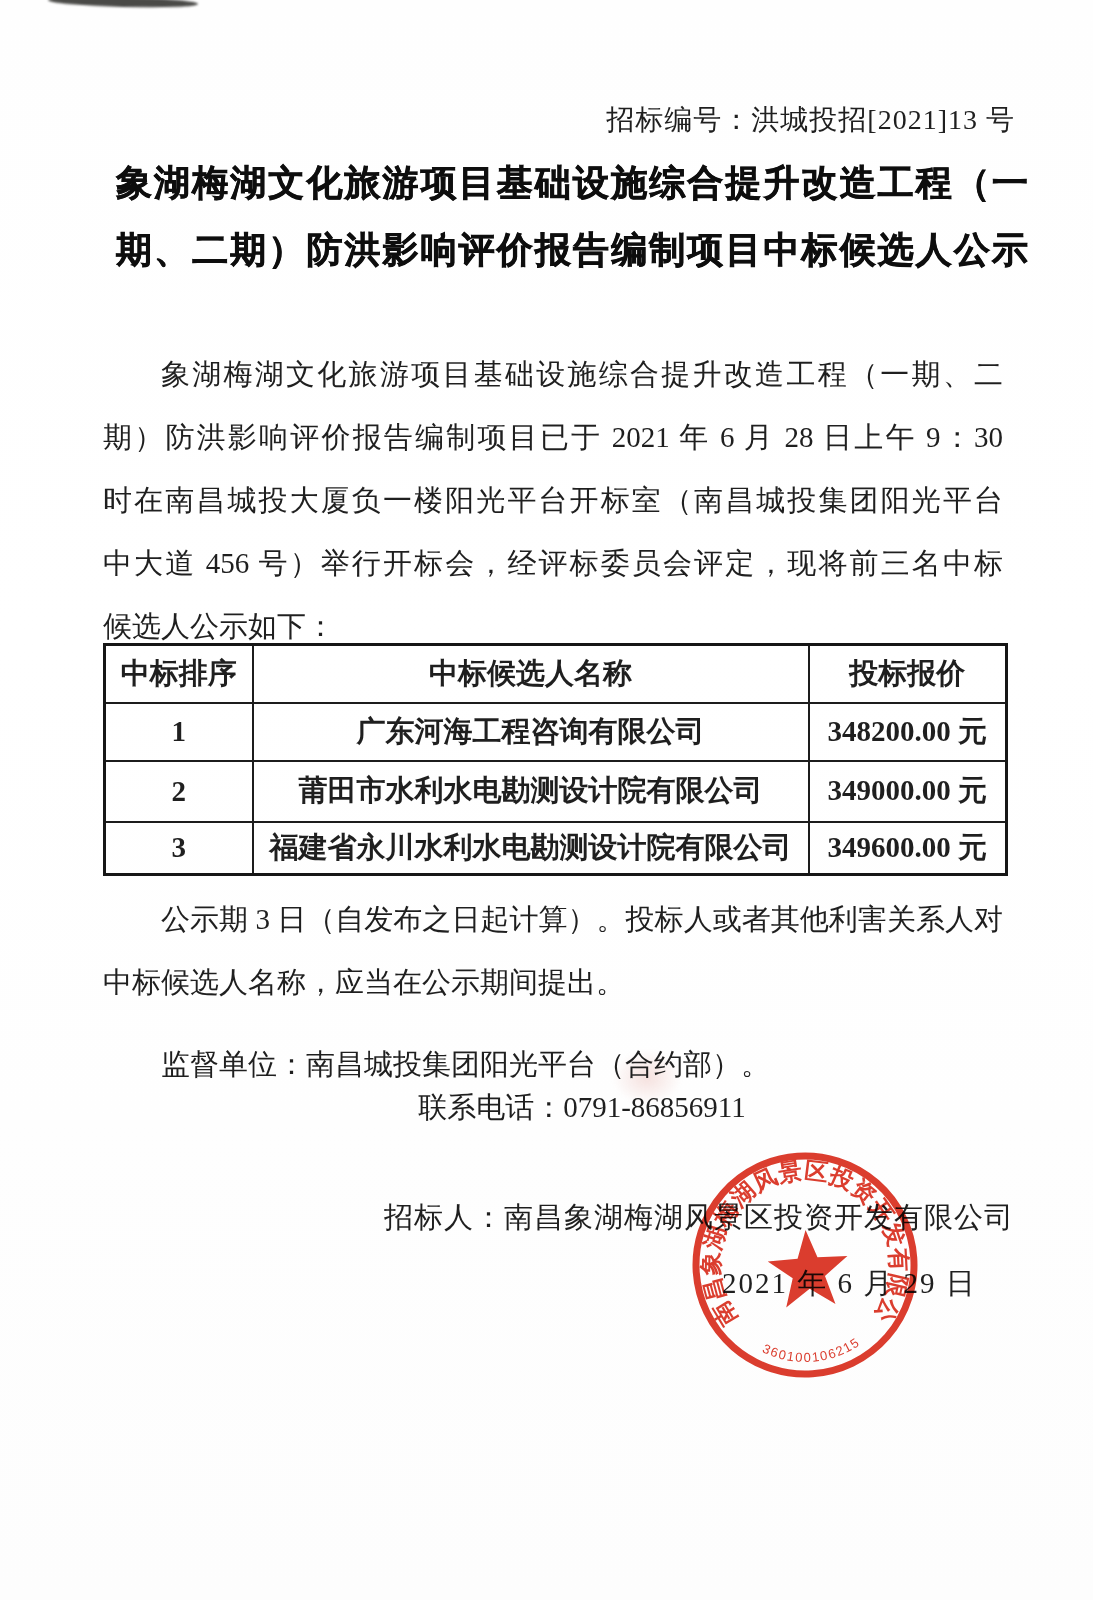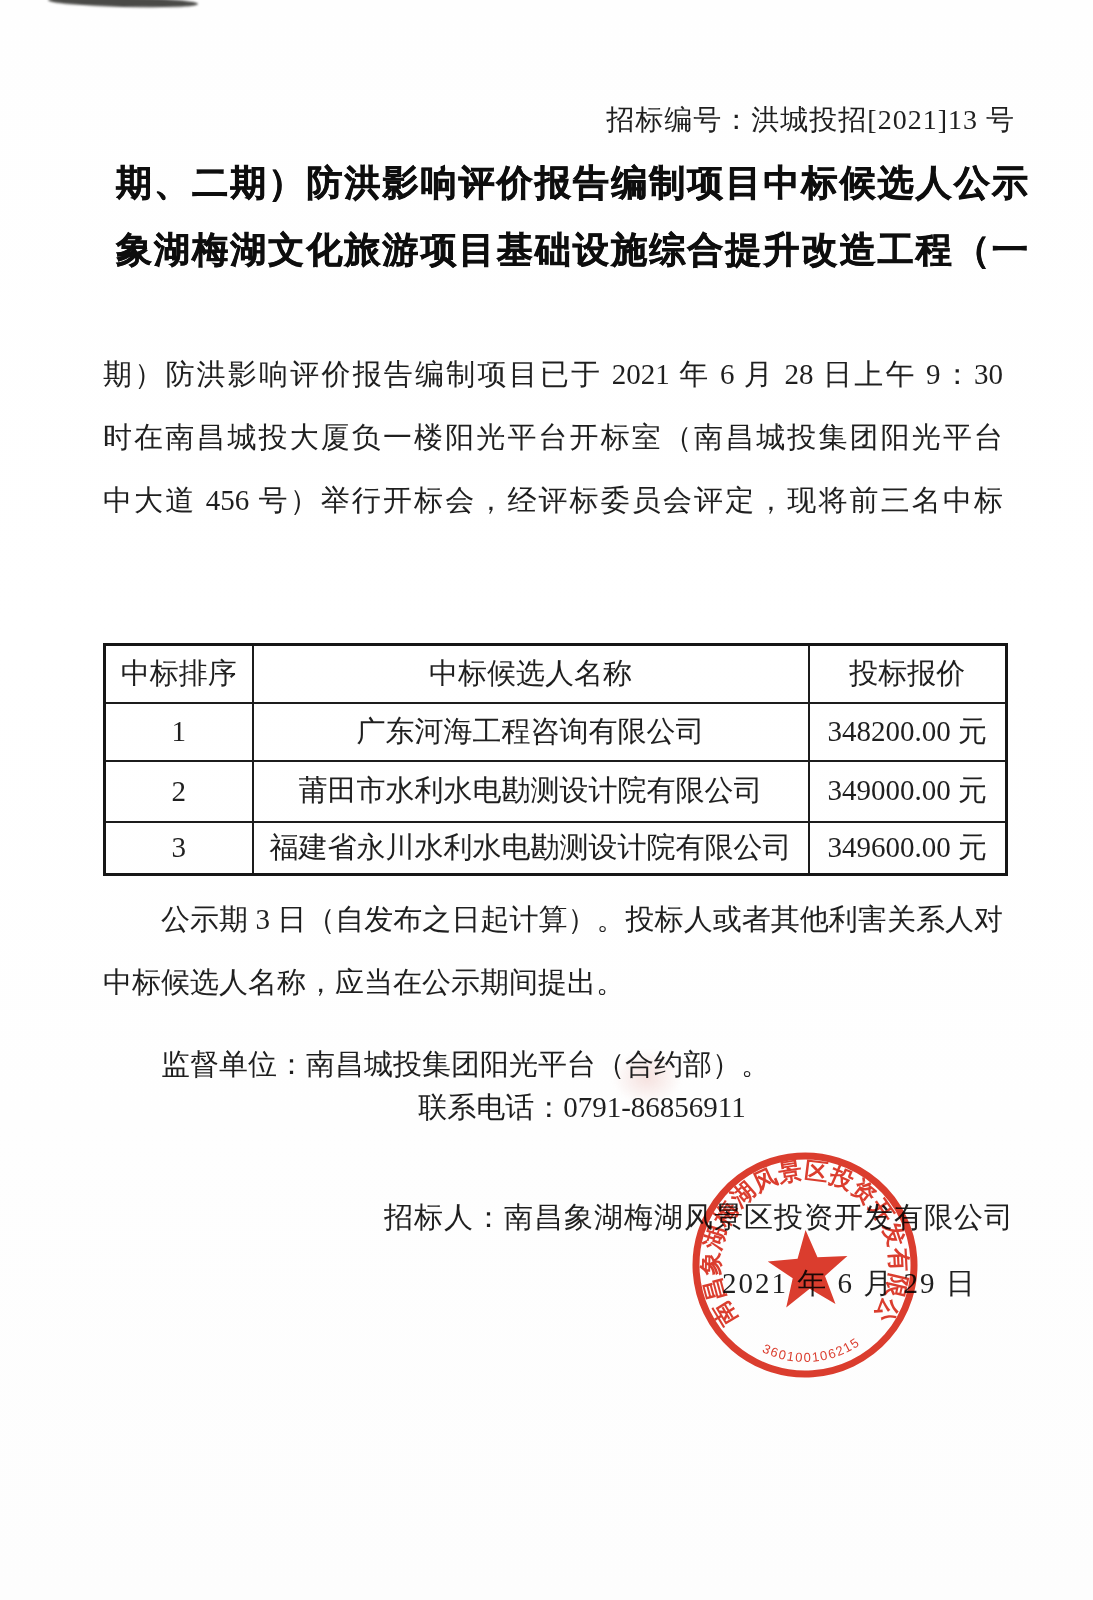--- a/index.html
+++ b/index.html
@@ -57,21 +57,21 @@
     position:absolute;left:103px;top:643px;width:902px;
     border-collapse:collapse;table-layout:fixed;
     font-size:29px;
   }
   table.cand col.c1{width:148px;}
   table.cand col.c2{width:556px;}
   table.cand col.c3{width:198px;}
   table.cand th,table.cand td{
     border:2px solid #1c1c1c;
     text-align:center;vertical-align:middle;
-    font-weight:400;padding:0;overflow:hidden;white-space:nowrap;margin-left:35px;
+    font-weight:700;padding:0;overflow:hidden;white-space:nowrap;margin-left:35px;
   }
   table.cand{border:3px solid #161616;}
   tr.hrow{height:58px;}
   tr.r1{height:58px;}
   tr.r2{height:61px;}
   tr.r3{height:53px;}
   .sig-bidder{
     position:absolute;left:384px;top:1198px;
     font-size:29px;white-space:nowrap;letter-spacing:1px;
   }
@@ -90,28 +90,30 @@
 <body>
 
 <div class="page">
 
   <div class="streak"></div>
   <div class="smudge"></div>
 
   <div class="bid-no">招标编号：洪城投招[2021]13 号</div>
 
   <h1 class="title">
+    <span class="tline">象湖梅湖文化旅游项目基础设施综合提升改造工程（一</span>
     <span class="tline">期、二期）防洪影响评价报告编制项目中标候选人公示</span>
-    <span class="tline">象湖梅湖文化旅游项目基础设施综合提升改造工程（一</span>
   </h1>
 
   <div class="flow intro">
+    <span class="line just indent">象湖梅湖文化旅游项目基础设施综合提升改造工程（一期、二</span>
     <span class="line just">期）防洪影响评价报告编制项目已于 2021 年 6 月 28 日上午 9：30</span>
     <span class="line just">时在南昌城投大厦负一楼阳光平台开标室（南昌城投集团阳光平台</span>
     <span class="line just">中大道 456 号）举行开标会，经评标委员会评定，现将前三名中标</span>
+    <span class="line">候选人公示如下：</span>
   </div>
 
   <table class="cand">
     <colgroup>
         <col class="c1">
         <col class="c2">
         <col class="c3">
       </colgroup>
     <thead>
       <tr class="hrow">

